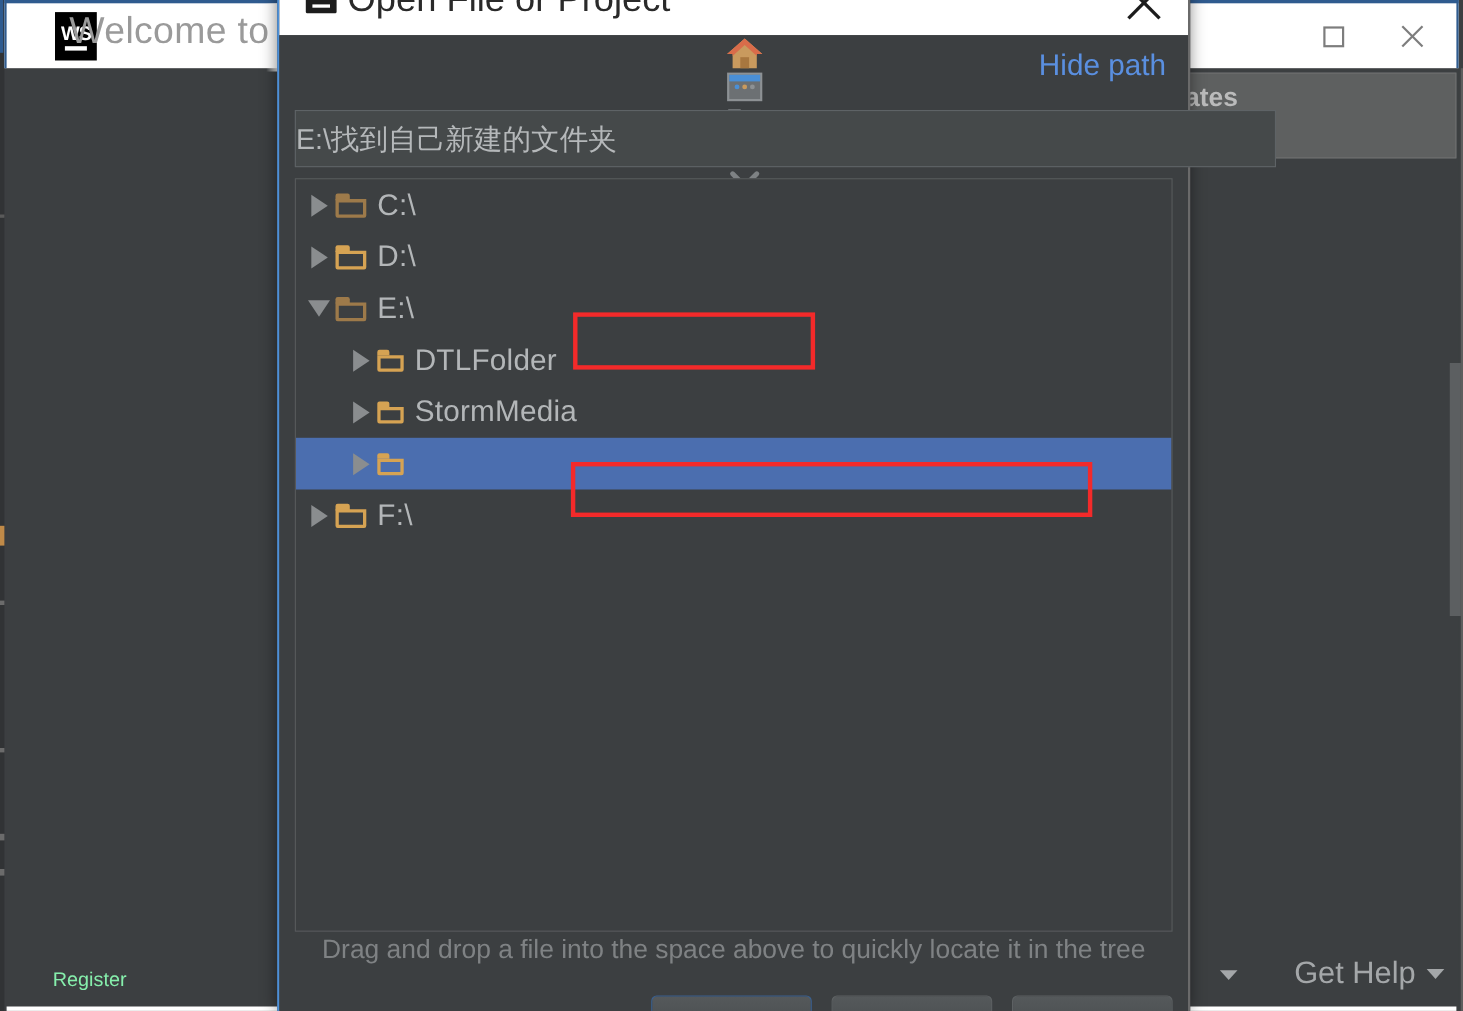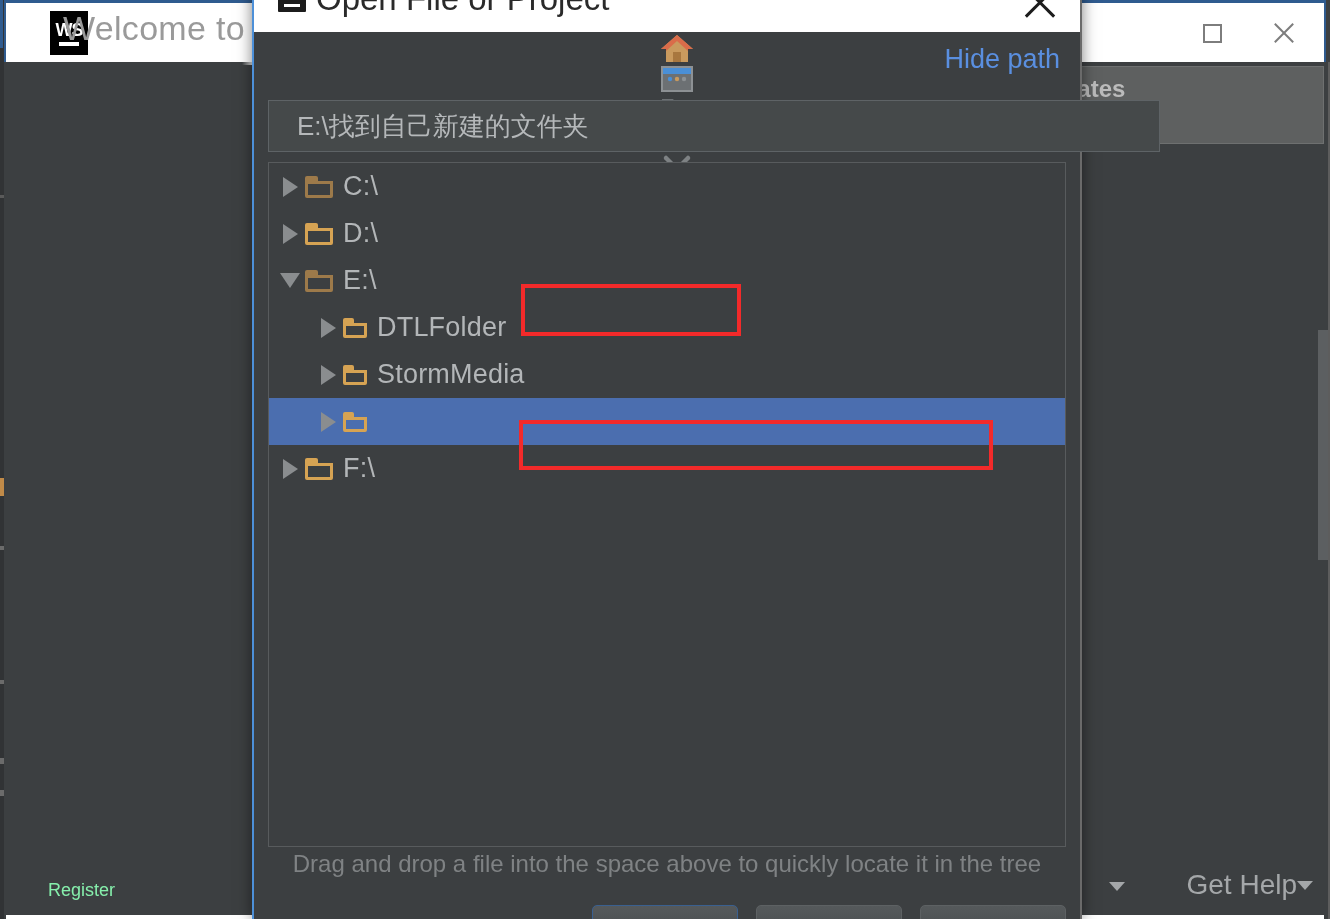--- a/index.html
+++ b/index.html
@@ -199,20 +199,21 @@
     font-size: 18px;
     color: #86efac;
   }
   .get-help {
     position: absolute;
     right: 17px; bottom: 18px;
     font-size: 28px;
     color: #a4a7a9;
     display: flex;
     align-items: center;
+    gap: 10px;
     white-space: nowrap;
   }
   .caret-down {
     width: 0; height: 0;
     border-left: 8px solid transparent;
     border-right: 8px solid transparent;
     border-top: 9px solid #a4a7a9;
     display: inline-block;
   }
   .caret-left-of-help {
@@ -316,21 +317,21 @@
 
   
   .path-field {
     position: absolute;
     left: 14px; top: 68px;
     width: 892px; height: 52px;
     background: #45494a;
     border: 1px solid #5e6366;
     display: flex;
     align-items: center;
-    padding-left: 28px;
+    padding-left: 0;
     font-size: 26px;
     color: #b5b8ba;
     overflow: hidden;
     white-space: nowrap;
   }
 
   
   .tree {
     position: absolute;
     left: 14px; top: 130px;

